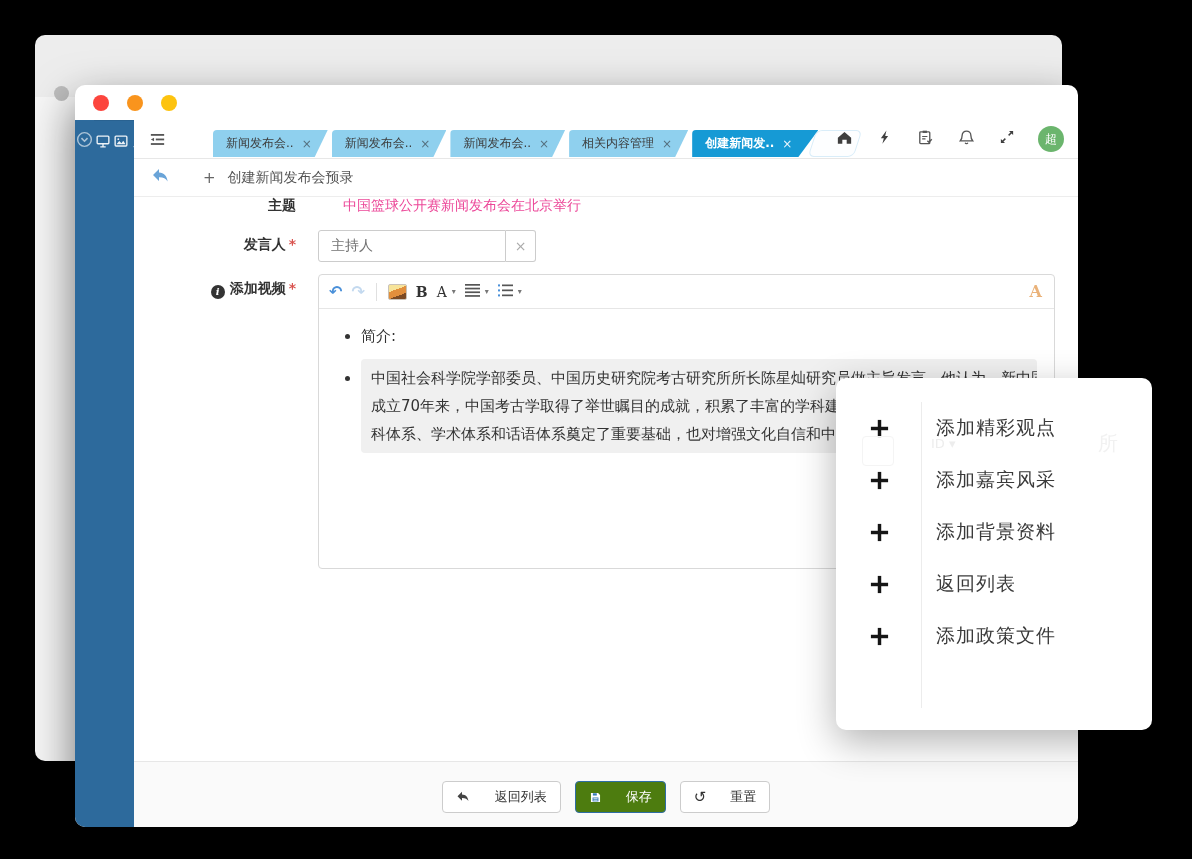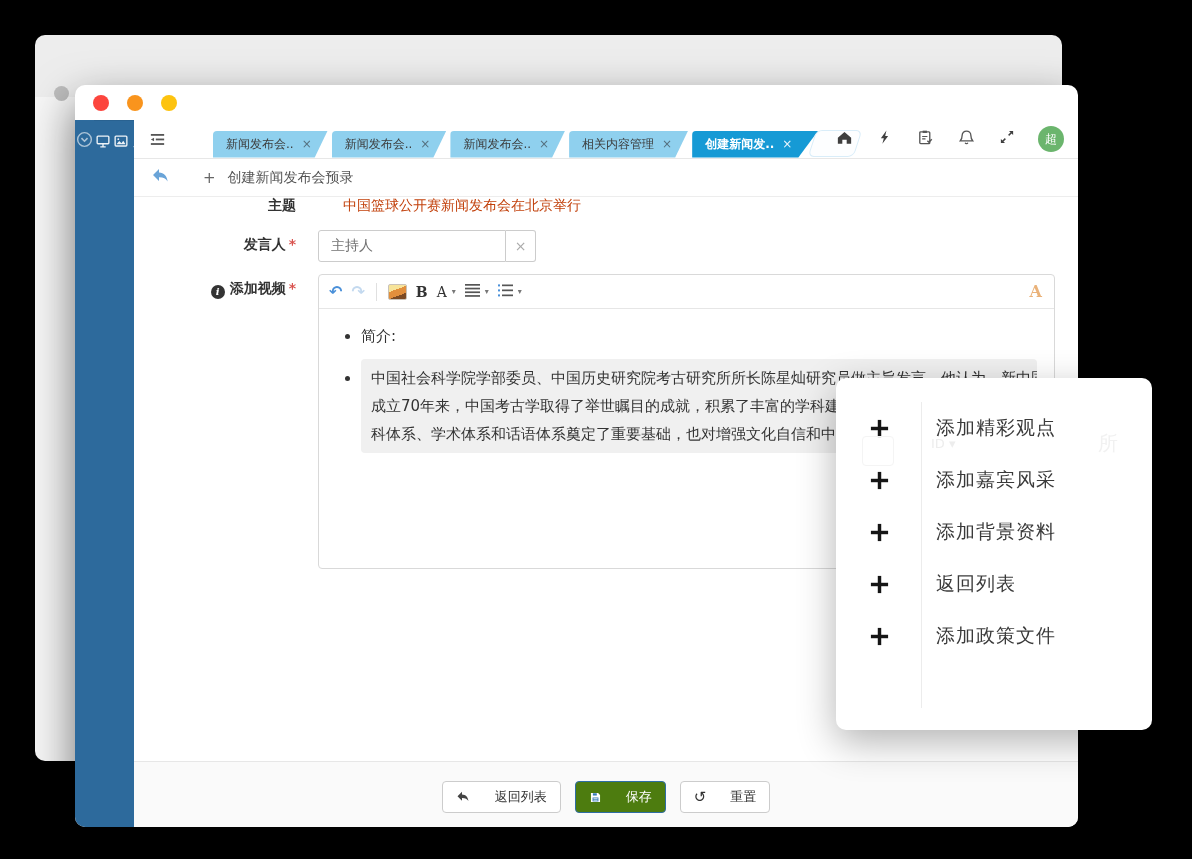--- a/index.html
+++ b/index.html
@@ -27,21 +27,21 @@
   .side-item:first-child{border-top:none;}
   .side-item.active{background:#1e5988;}
   .side-item svg{opacity:.92;}
   .side-item.dim svg{opacity:.6;}
 
   
   .main{flex:1;display:flex;flex-direction:column;min-width:0;}
 
   .topbar{height:38px;border-bottom:1px solid #e7e7e7;display:flex;align-items:flex-end;position:relative;background:#fff;}
   .burger{position:absolute;left:14px;top:10px;}
-  .tabs{display:flex;gap:4px;margin-left:47px;align-items:center;padding-left:32px;}
+  .tabs{display:flex;gap:4px;margin-left:47px;align-items:flex-start;padding-left:32px;}
   .tab{height:27px;padding:0 16px 0 13px;display:flex;align-items:center;gap:8px;font-size:12px;color:#3c3c3c;
        background:#8fd0ee;border-top-left-radius:4px;clip-path:polygon(0 0,100% 0,calc(100% - 13px) 100%,0 100%);cursor:default;}
   .tab .tab-x{color:#55707f;font-size:12px;}
   .tab.active{background:#169ad5;color:#fff;font-weight:bold;padding-right:26px;
        clip-path:polygon(0 0,100% 0,calc(100% - 20px) 100%,0 100%);}
   .tab.active .tab-x{color:#eaf6fd;font-weight:normal;}
   .tab-ghost{width:44px;height:25px;margin-left:-10px;margin-bottom:1px;border:1px solid #d9edf9;background:#fdfeff;
        border-radius:6px;transform:skewX(-18deg);}
   .top-icons{position:absolute;right:14px;top:0;height:38px;display:flex;align-items:center;gap:22px;}
   .avatar{width:26px;height:26px;border-radius:50%;background:#6bb56d;color:#fff;font-size:12px;
@@ -55,21 +55,21 @@
   
   .content{flex:1;background:#fff;position:relative;overflow:hidden;}
   .form-row{display:flex;align-items:flex-start;}
   .row-topic{gap:25px;}
   .row-speaker{margin-top:15px;}
   .row-content{margin-top:12px;}
   .form-label{width:184px;flex:none;text-align:right;padding-right:22px;box-sizing:border-box;
        font-size:14px;font-weight:bold;color:#333;padding-top:6px;white-space:nowrap;}
   .row-topic .form-label{padding-top:0;}
   .req{color:#d9534f;margin-left:3px;font-weight:bold;}
-  .topic-value{font-size:14px;color:#c2410c;padding-top:0;}
+  .topic-value{font-size:14px;color:#ec4899;padding-top:0;}
   .info-dot{display:inline-flex;width:14px;height:14px;border-radius:50%;background:#333;color:#fff;font-size:10px;
        align-items:center;justify-content:center;font-style:italic;font-weight:bold;margin-right:5px;vertical-align:-2px;font-family:"DejaVu Serif",serif;}
 
   .input-group{display:flex;}
   .text-input{width:162px;height:30px;border:1px solid #ccc;border-radius:3px 0 0 3px;padding:0 12px;font-size:14px;color:#737373;
        font-family:inherit;background:#fff;}
   .input-clear{width:30px;height:32px;border:1px solid #ccc;border-left:none;border-radius:0 3px 3px 0;background:#fff;
        display:flex;align-items:center;justify-content:center;color:#aaa;font-size:14px;box-sizing:border-box;cursor:pointer;}
 
   

